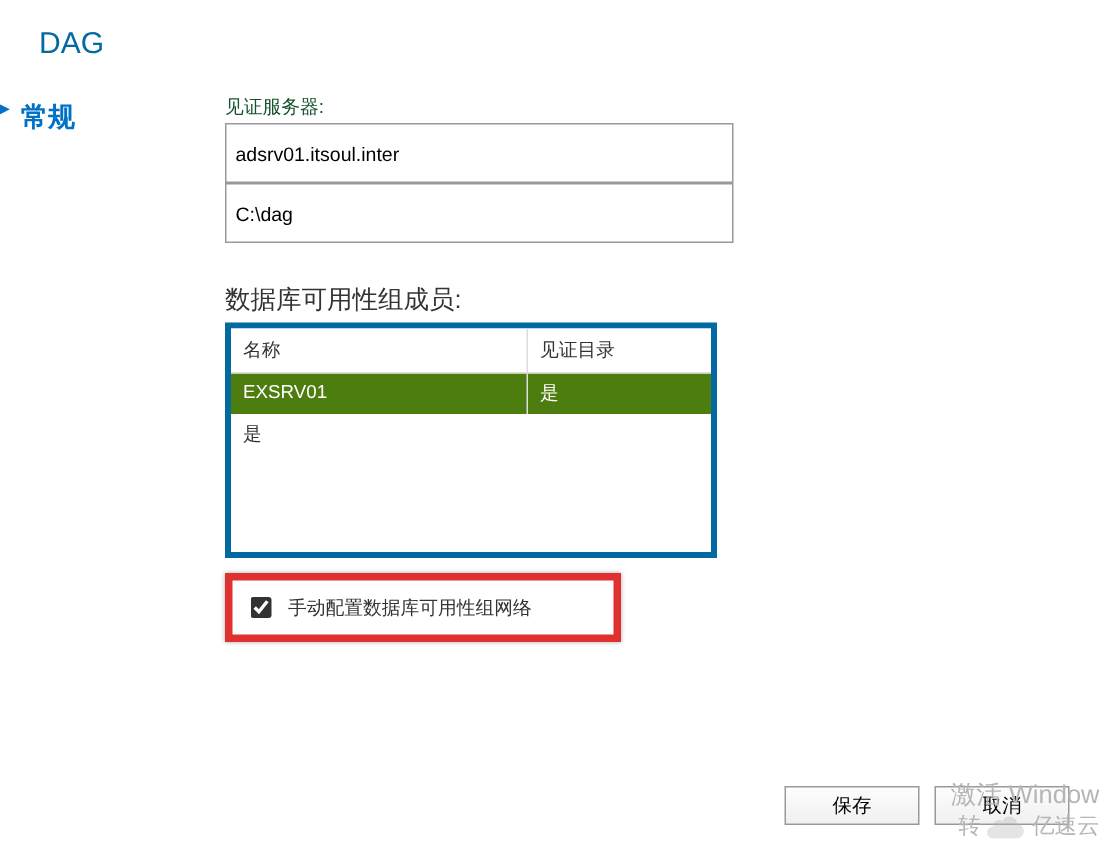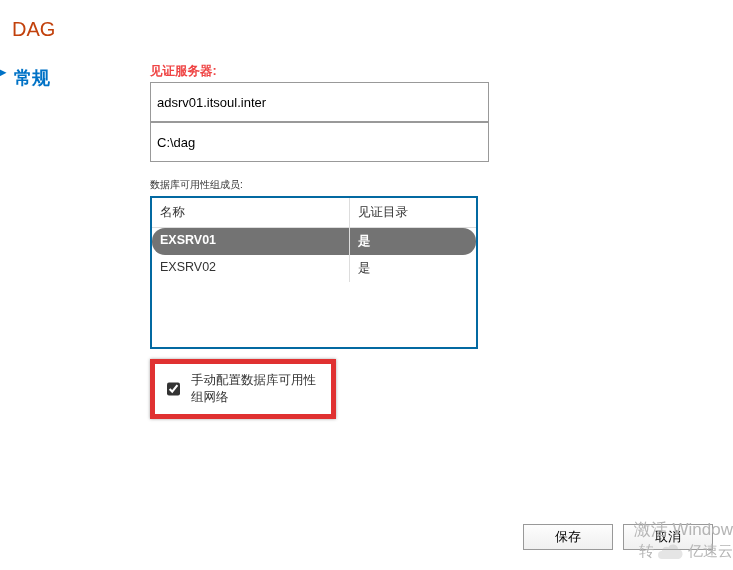--- a/index.html
+++ b/index.html
@@ -9,22 +9,22 @@
     font-family: "Microsoft YaHei", "Segoe UI", Arial, sans-serif;
     font-size: 13px;
     color: #333;
     background: #fff;
     overflow: hidden;
     position: relative;
   }
   .page-title {
     font-size: 20px;
     font-weight: 300;
-    color: #c2410c;
-    padding: 18px 0 0 12px;
+    color: #0369a1;
+    padding: 18px 0 0 26px;
   }
   .layout {
     display: flex;
     margin-top: 22px;
   }
   .sidebar {
     width: 150px;
     flex: 0 0 150px;
     padding-left: 8px;
     font-size: 18px;
@@ -45,42 +45,41 @@
     top: 2px;
     font-size: 12px;
     color: #0072c6;
   }
   .main {
     flex: 1;
     padding-right: 20px;
   }
   .form-label {
     font-size: 12.5px;
-    color: #ef4444;
+    color: #14532d;
     margin-bottom: 2px;
     margin-top: 8px;
-    font-weight: bold;
   }
   .first-label { margin-top: 0; }
   .text-input {
     width: 339px;
     height: 40px;
     border: 1px solid #999;
     padding: 2px 6px;
     font-size: 13px;
     font-family: inherit;
   }
   .table-label {
-    font-size: 10px;
-    margin-top: 16px;
+    font-size: 17px;
+    margin-top: 26px;
     margin-bottom: 4px;
   }
   .member-table {
     width: 328px;
-    border: 2px solid #0369a1;
+    border: 4px solid #0369a1;
   }
   .member-table .thead {
     display: flex;
     background: #fff;
   }
   .member-table .thead .th {
     padding: 6px 8px;
     font-size: 12.5px;
     color: #333;
   }
@@ -93,28 +92,27 @@
     background: #fff;
   }
   .member-table .trow {
     display: flex;
     font-size: 12.5px;
   }
   .member-table .trow .td {
     padding: 5px 8px;
   }
   .member-table .trow.selected {
-    background: #737373;
+    background: #4d7c0f;
     color: #fff;
-    font-weight: bold;
-    border-radius: 13px;
+    font-weight: normal;
   }
   .highlight-box {
     border: 5px solid #e03131;
-    width: 186px;
+    width: 264px;
     padding: 8px 8px;
     margin-top: 10px;
     box-shadow: 0 0 3px rgba(0,0,0,0.35);
   }
   .chk-wrap {
     display: flex;
     align-items: center;
     gap: 8px;
     font-size: 12.5px;
   }
@@ -182,21 +180,20 @@
       <div class="thead">
         <div class="th col-name">名称</div>
         <div class="th col-status">见证目录</div>
       </div>
       <div class="tbody-wrap">
         <div class="trow selected">
           <div class="td col-name">EXSRV01</div>
           <div class="td col-status">是</div>
         </div>
         <div class="trow">
-          <div class="td col-name">EXSRV02</div>
           <div class="td col-status">是</div>
         </div>
       </div>
     </div>
 
     <div class="highlight-box">
       <label class="chk-wrap">
         <input type="checkbox" class="chk" checked="" style="">
         <span>手动配置数据库可用性组网络</span>
       </label>

